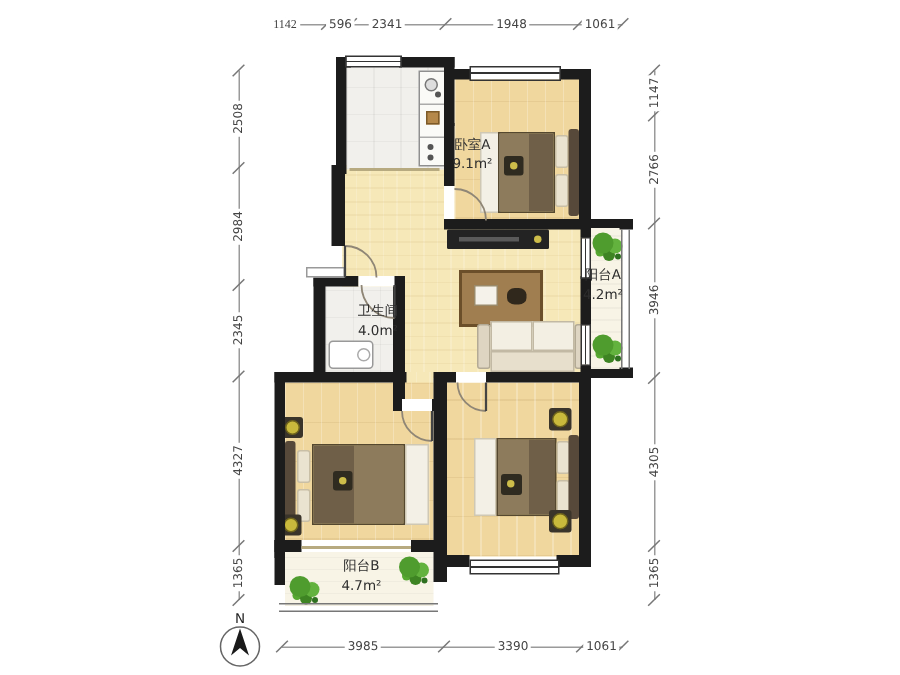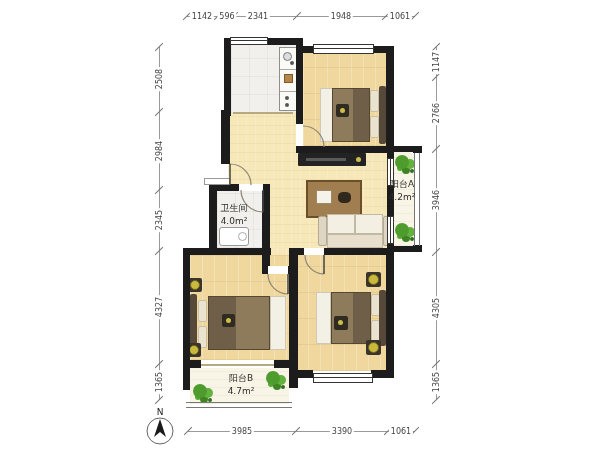--- a/index.html
+++ b/index.html
@@ -214,41 +214,45 @@
     <line x1="288" y1="274" x2="288" y2="294" stroke="#444" stroke-width="1.5"></line>
     <path d="M305,255 A19,19 0 0 0 324,274" fill="none" stroke="#8f8676" stroke-width="1.2"></path>
     <line x1="324" y1="255" x2="324" y2="274" stroke="#444" stroke-width="1.5"></line>
     <g>
       <circle cx="160" cy="431" r="13" fill="#fff" stroke="#666" stroke-width="1"></circle>
       <polygon points="160,419 154,437 160,432 166,437" fill="#1a1a1a"></polygon>
       <text x="160" y="415" text-anchor="middle" font-size="9" fill="#222">N</text>
     </g>
   </svg>
 
+  <div class="rlabel" style="left:285px;top:91px;width:60px;">
+    <span>卧室A</span>
+    <span>9.1m²</span>
+  </div>
   <div class="rlabel" style="left:382px;top:178px;width:40px;">
     <span>阳台A</span>
     <span>4.2m²</span>
   </div>
-  <div class="rlabel" style="left:204px;top:202px;width:60px;">
+  <div class="rlabel" style="left:222px;top:202px;width:60px;">
     <span>卫生间</span>
     <span>4.0m²</span>
   </div>
   <div class="rlabel" style="left:211px;top:372px;width:60px;">
     <span>阳台B</span>
     <span>4.7m²</span>
   </div>
 
   <div class="dline" style="left:187px;top:16px;width:228px;height:1px;"></div>
   <div class="tk" style="left:187px;top:16px;"></div>
   <div class="tk" style="left:218px;top:16px;"></div>
   <div class="tk" style="left:234px;top:16px;"></div>
   <div class="tk" style="left:297px;top:16px;"></div>
   <div class="tk" style="left:386px;top:16px;"></div>
   <div class="tk" style="left:415px;top:16px;"></div>
-  <span class="dim" style="left:202px;top:16px;">1142</span>
+  <span class="dim" style="left:190px;top:16px;font-family:Liberation Serif, serif;">1142</span>
   <span class="dim" style="left:227px;top:16px;">596</span>
   <span class="dim" style="left:258px;top:16px;">2341</span>
   <span class="dim" style="left:341px;top:16px;">1948</span>
   <span class="dim" style="left:400px;top:16px;">1061</span>
 
   <div class="dline" style="left:188px;top:431px;width:227px;height:1px;"></div>
   <div class="tk" style="left:188px;top:431px;"></div>
   <div class="tk" style="left:296px;top:431px;"></div>
   <div class="tk" style="left:388px;top:431px;"></div>
   <div class="tk" style="left:415px;top:431px;"></div>

